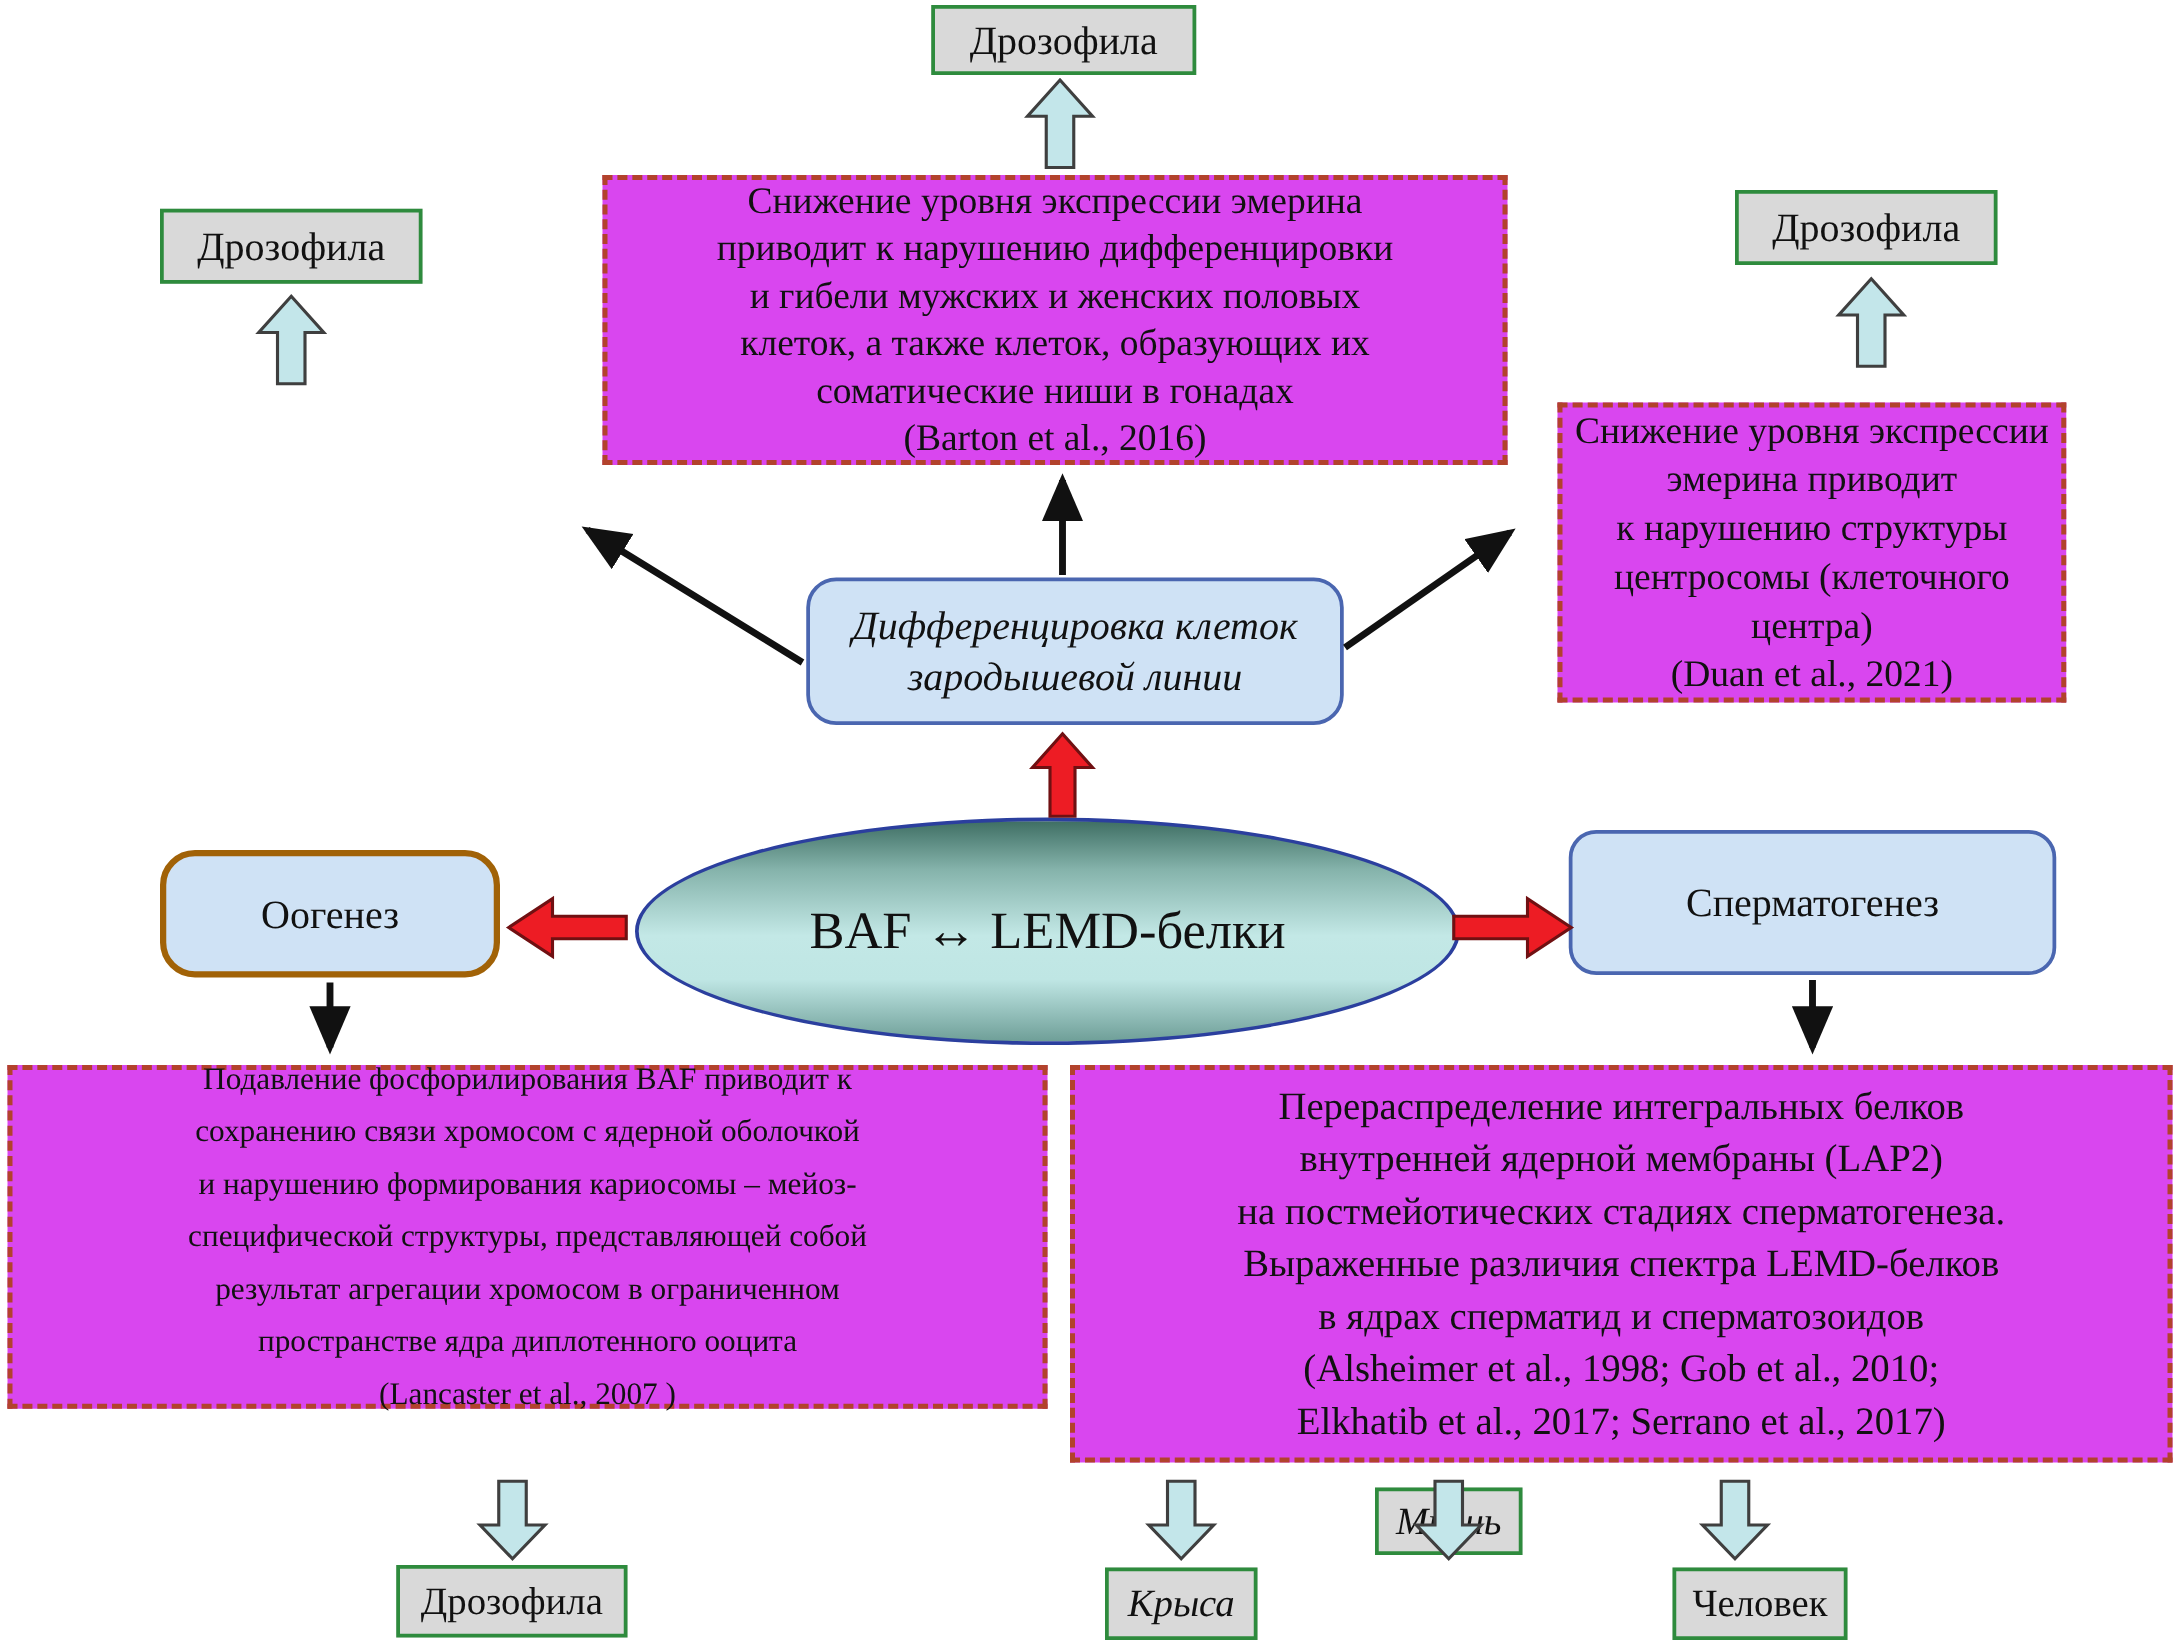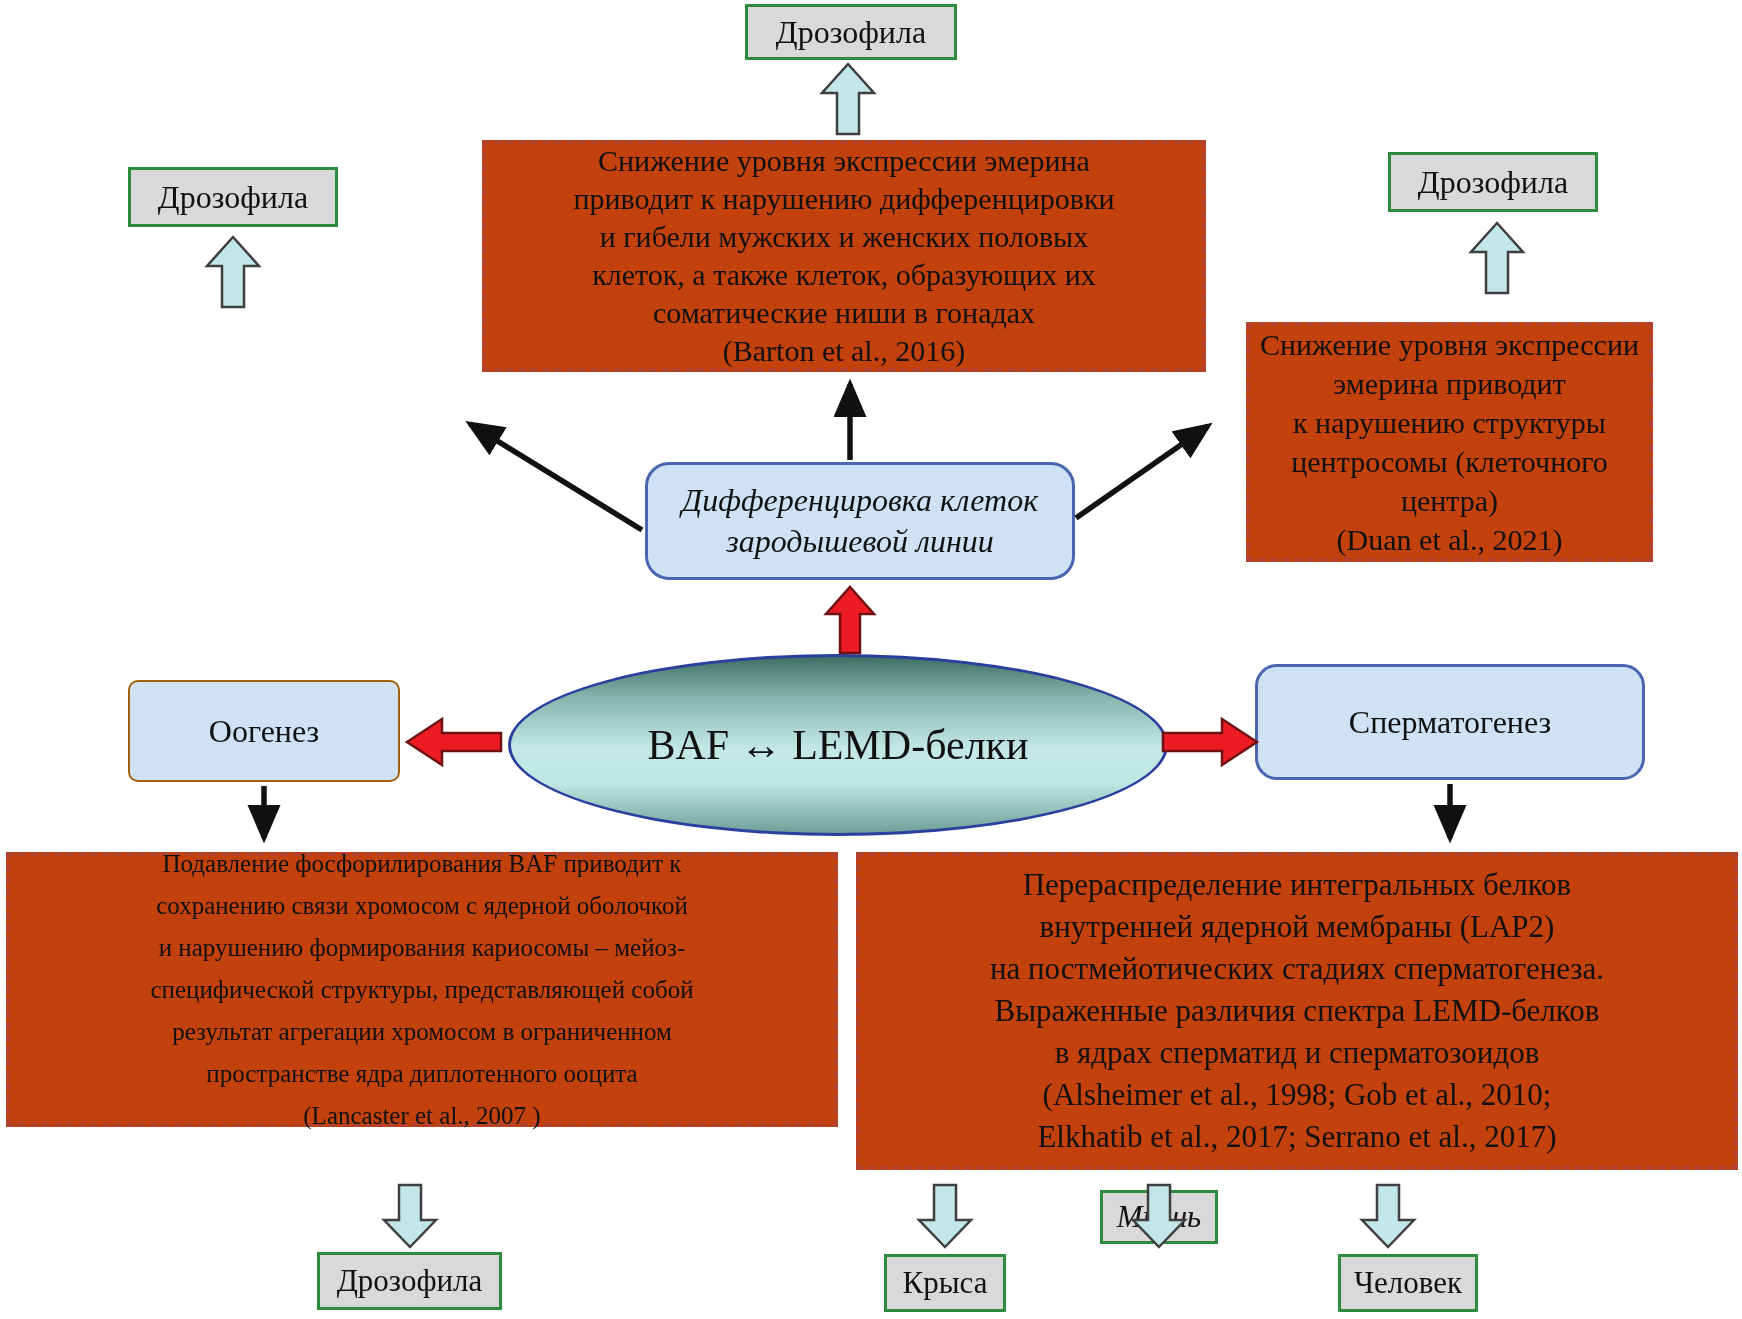--- a/index.html
+++ b/index.html
@@ -3,21 +3,21 @@
 <meta charset="utf-8">
 <style>
   html,body { margin:0; padding:0; background:#ffffff; }
   .canvas {
     position:relative; width:1742px; height:1319px; background:#ffffff;
     font-family:"Liberation Serif", serif; color:#111;
     overflow:hidden;
   }
   .abs { position:absolute; }
   .info {
-    background:#c2410c;
+    background:#d946ef;
     border:4px dashed #b2422c;
     display:flex; align-items:center; justify-content:center;
     text-align:center; white-space:pre-line; box-sizing:border-box;
   }
   .node {
     background:#cfe2f5;
     display:flex; align-items:center; justify-content:center;
     text-align:center; white-space:pre-line; box-sizing:border-box;
   }
   .organism {
@@ -40,21 +40,21 @@
 <div class="canvas">
 
   <div class="abs organism" style="left:745px;top:4px;width:212px;height:56px;font-size:32px;">Дрозофила</div>
 
   <div class="abs organism" style="left:128px;top:167px;width:210px;height:60px;font-size:32px;">Дрозофила</div>
 
   <div class="abs organism" style="left:1388px;top:152px;width:210px;height:60px;font-size:32px;">Дрозофила</div>
 
   <div class="abs organism" style="left:317px;top:1252px;width:185px;height:58px;font-size:31px;">Дрозофила</div>
 
-  <div class="abs organism" style="left:884px;top:1254px;width:122px;height:58px;font-size:31px;">Крыса</div>
+  <div class="abs organism" style="left:884px;top:1254px;width:122px;height:58px;font-size:31px;font-style:italic;">Крыса</div>
 
   <div class="abs organism" style="left:1100px;top:1190px;width:118px;height:54px;font-size:31px;font-style:italic;">Мышь</div>
 
   <div class="abs organism" style="left:1318px;top:1254px;width:140px;height:58px;font-size:31px;margin-left:20px;">Человек</div>
 
   <div class="abs info" style="left:482px;top:140px;width:724px;height:232px;font-size:30px;line-height:38px;">Снижение уровня экспрессии эмерина
 приводит к нарушению дифференцировки
 и гибели мужских и женских половых
 клеток, а также клеток, образующих их
 соматические ниши в гонадах
@@ -80,21 +80,21 @@
 внутренней ядерной мембраны (LAP2)
 на постмейотических стадиях сперматогенеза.
 Выраженные различия спектра LEMD-белков
 в ядрах сперматид и сперматозоидов
 (Alsheimer et al., 1998; Gob et al., 2010;
 Elkhatib et al., 2017; Serrano et al., 2017)</div>
 
   <div class="abs node" style="left:645px;top:462px;width:430px;height:118px;font-size:32px;line-height:41px;border:3px solid #4a66b0;border-radius:24px;font-style:italic;">Дифференцировка клеток
 зародышевой линии</div>
 
-  <div class="abs node" style="left:128px;top:680px;width:272px;height:102px;font-size:32px;border:2px solid #a16207;border-radius:10px;">Оогенез</div>
+  <div class="abs node" style="left:128px;top:680px;width:272px;height:102px;font-size:32px;border:5px solid #a16207;border-radius:28px;">Оогенез</div>
 
   <div class="abs node" style="left:1255px;top:664px;width:390px;height:116px;font-size:32px;border:3px solid #4a66b0;border-radius:22px;">Сперматогенез</div>
 
   <div class="abs ellipse" style="left:508px;top:654px;width:654px;height:176px;font-size:42px;">
     <span>BAF ↔ LEMD-белки</span>
   </div>
 
   <svg class="abs" style="left:0;top:0;" width="1742" height="1319" viewBox="0 0 1742 1319">
     <defs>
       <marker id="ah" markerWidth="9" markerHeight="8" refX="6" refY="3" orient="auto" markerUnits="strokeWidth">

